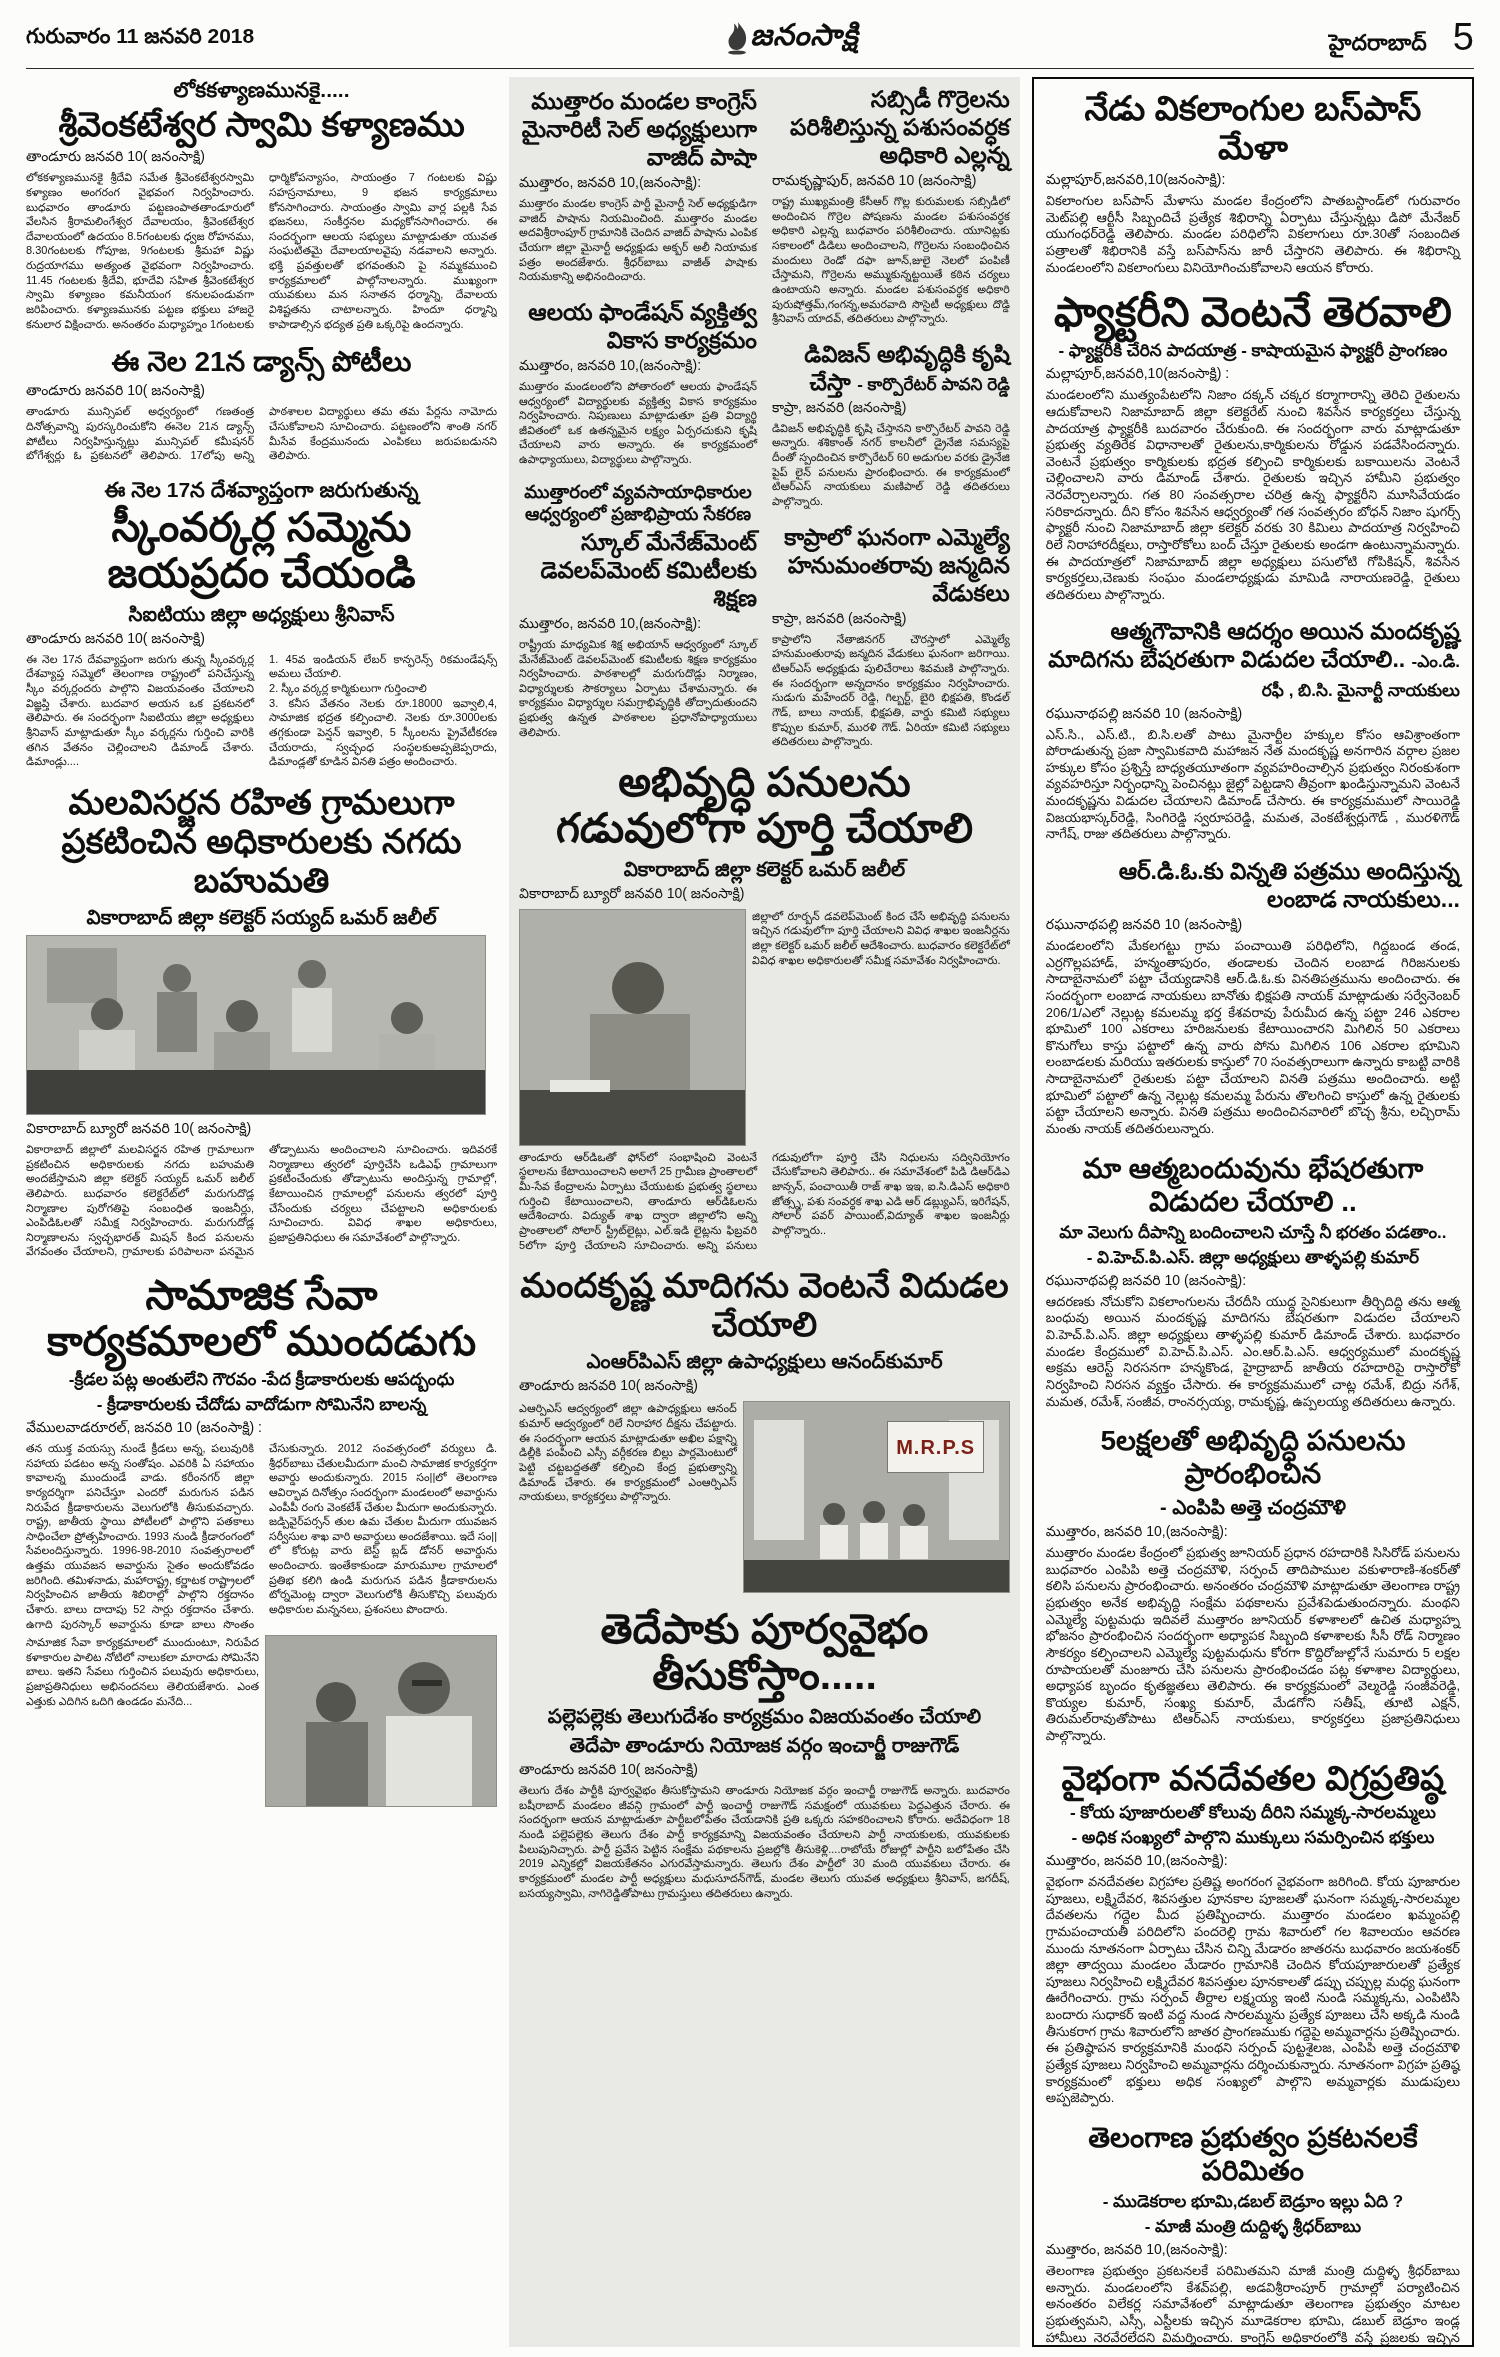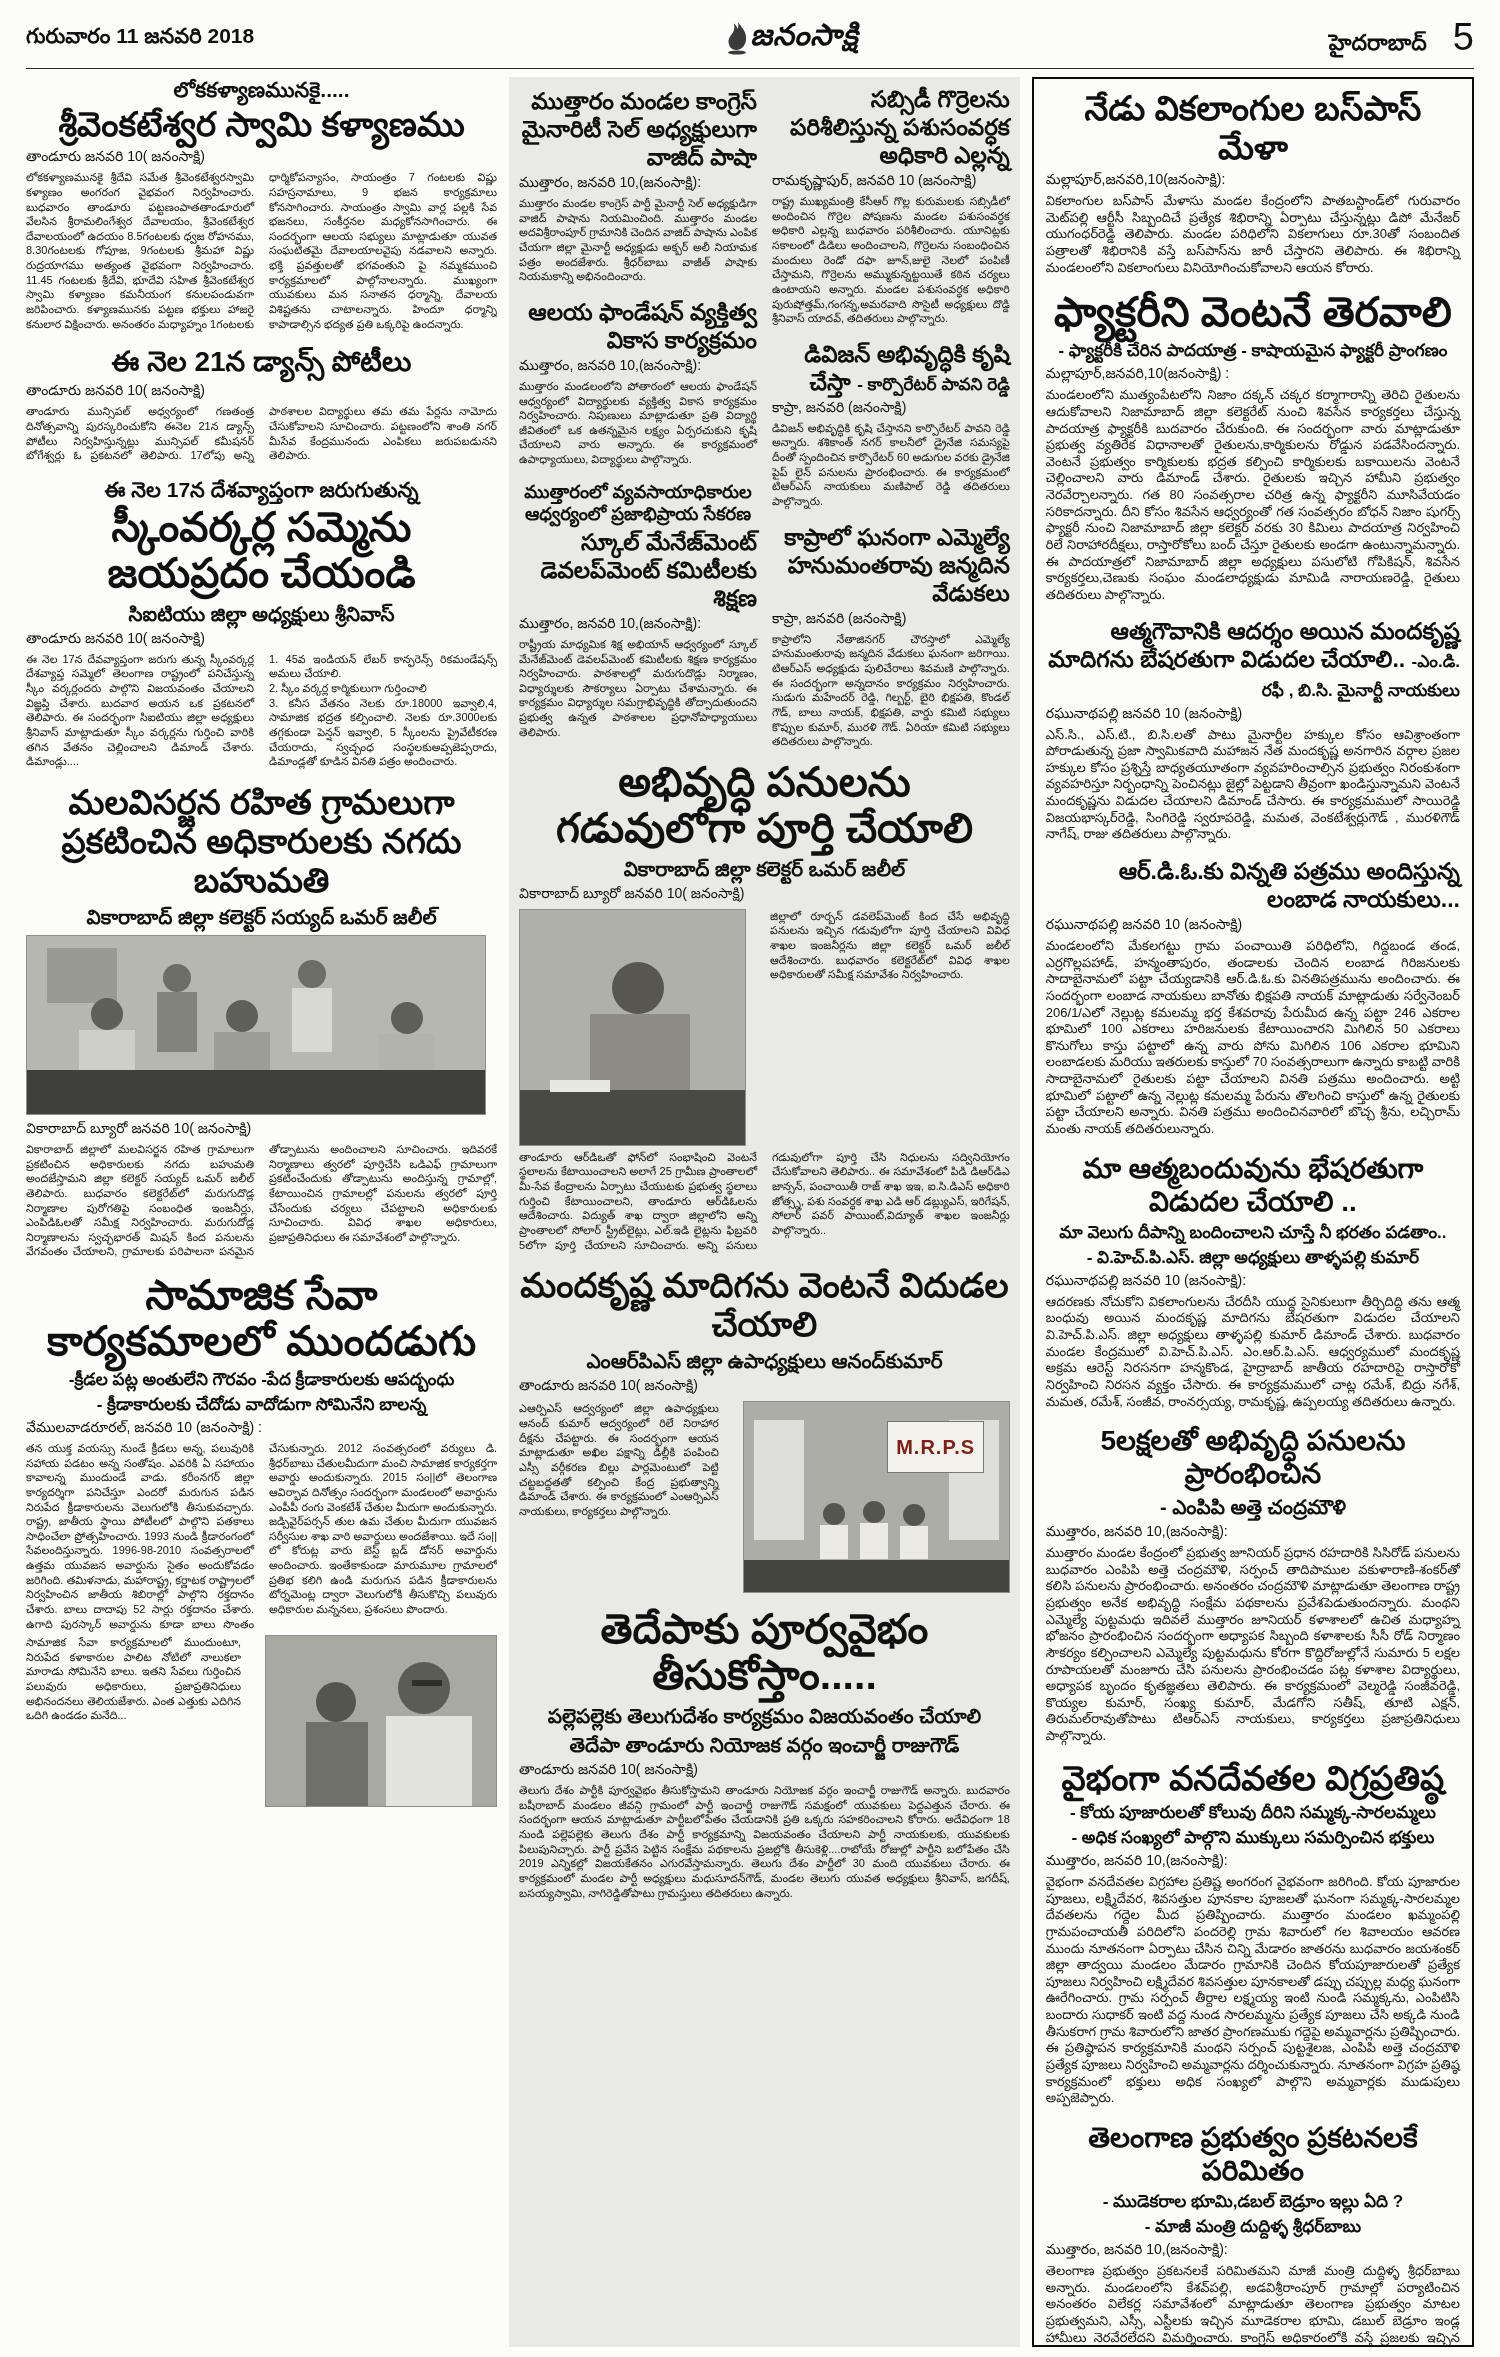--- a/index.html
+++ b/index.html
@@ -30,21 +30,21 @@
   .hl-xl{text-align:center;font-weight:800;font-size:34px;line-height:1.15;margin:2px 0 4px;}
   .hl-lg{text-align:center;font-weight:800;font-size:28px;line-height:1.18;margin:2px 0 4px;}
   .hl-md{text-align:right;font-weight:800;font-size:23px;line-height:1.22;margin:2px 0 3px;}
   .sub{text-align:center;font-weight:700;font-size:20px;line-height:1.3;margin:1px 0 3px;}
   .sub-sm{text-align:center;font-weight:700;font-size:17px;line-height:1.3;margin:1px 0 3px;}
   .byline-inline{font-size:17px;font-weight:700;}
   .dateline{font-size:14px;margin:3px 0 2px;}
   .body{font-size:11px;line-height:1.33;text-align:justify;white-space:pre-line;}
   .col-right .body{font-size:13px;line-height:1.28;}
   .cols2{column-count:2;column-gap:15px;}
-  .row{display:flex;gap:24px;margin:4px 0;}
+  .row{display:flex;gap:6px;margin:4px 0;}
   .row .body{flex:1;}
   
   .photo{background:linear-gradient(180deg,#cfcfcb 0%,#b5b5b1 55%,#8e8e8a 100%);
          border:1px solid #8d8d89;position:relative;overflow:hidden;
          display:flex;align-items:flex-end;justify-content:center;}
   .photo svg{display:block;width:100%;height:100%;}
   .banner{position:absolute;top:10%;left:54%;width:36%;height:26%;
           background:#f4f2ec;border:1px solid #777;display:flex;
           align-items:center;justify-content:center;font-weight:800;
           font-size:20px;color:#7e2015;letter-spacing:1px;}

